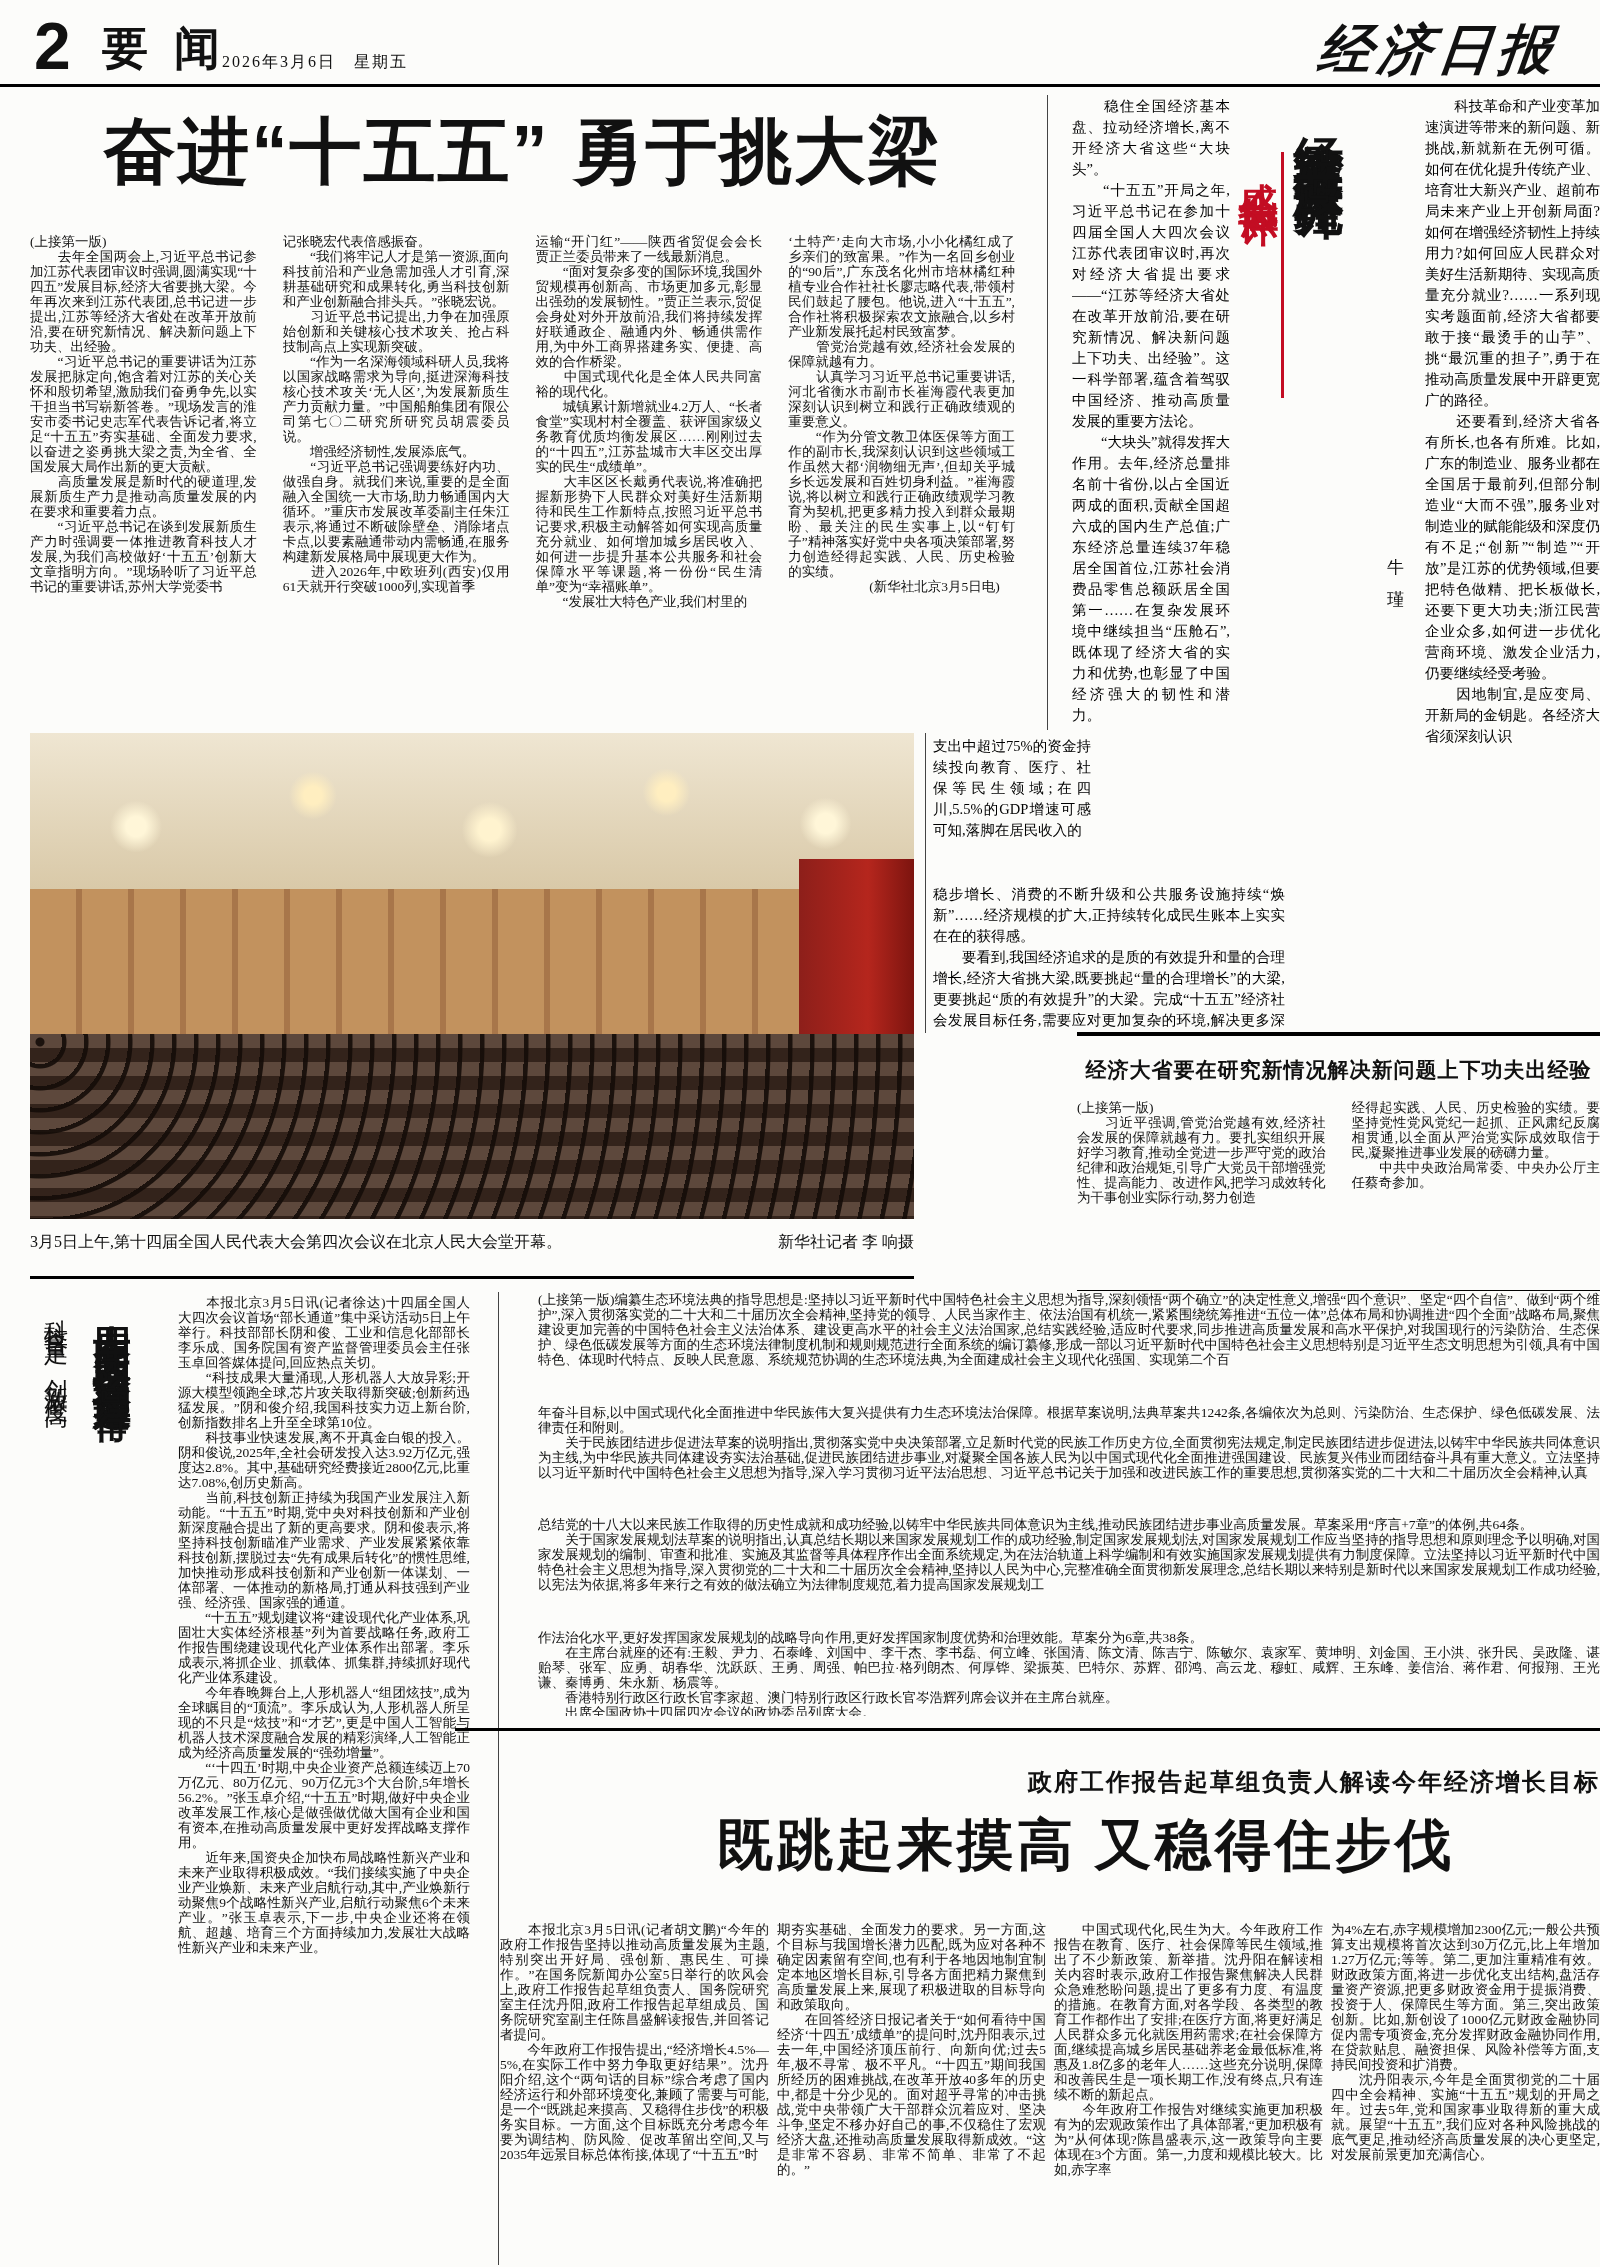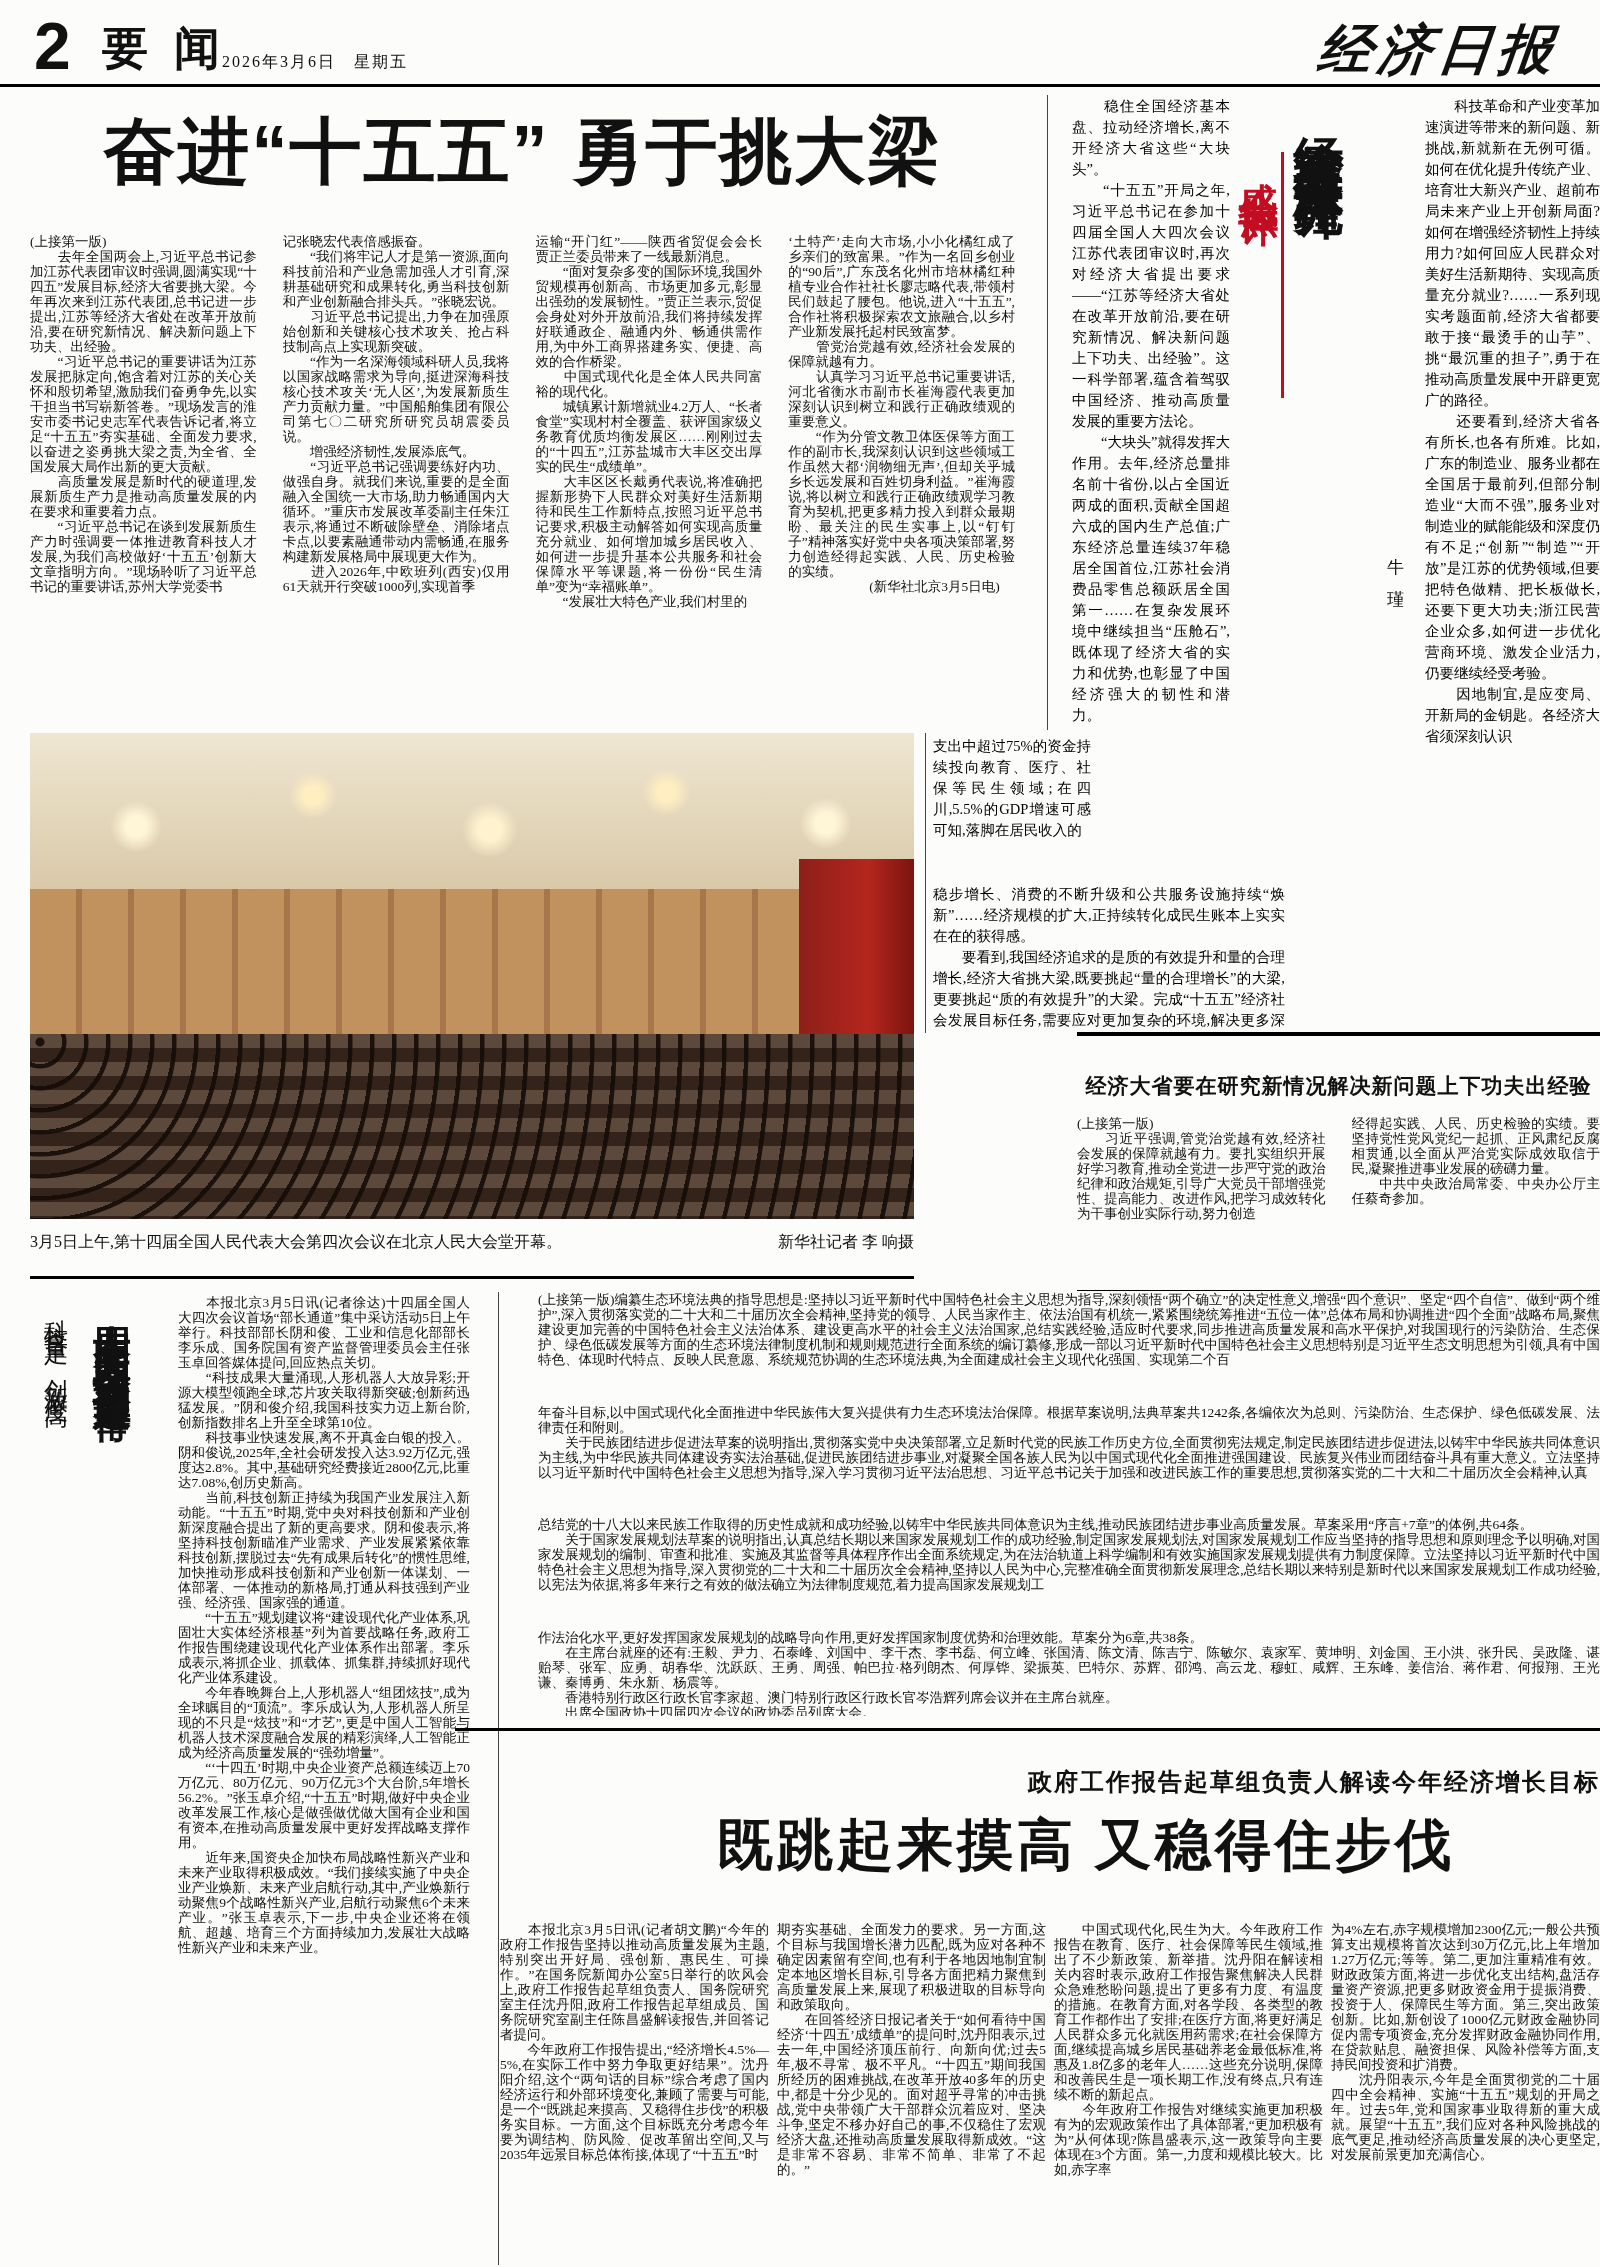--- a/index.html
+++ b/index.html
@@ -51,21 +51,21 @@
   .ph-red{position:absolute;right:0;top:26%;width:13%;height:46%;
      background:linear-gradient(90deg,#8d1f1a,#b5261d 60%,#7c140f);}
   .ph-crowd{position:absolute;left:0;top:62%;width:100%;height:38%;
      background:
        repeating-radial-gradient(circle at 10px 8px, rgba(20,12,8,.9) 0 4px, rgba(20,12,8,0) 5px 22px),
        repeating-linear-gradient(#5d483c 0 14px,#33231b 14px 28px);}
   .caption-row{left:30px;top:1232px;width:884px;display:flex;justify-content:space-between;font-size:16px;}
   .caption-rule{left:30px;top:1276px;width:884px;height:3px;background:#000;}
   
   .box{left:1077px;top:1032px;width:523px;height:254px;border-top:4px solid #000;border-bottom:1px solid #000;}
-  .box-headline{margin-top:36px;text-align:center;font-size:21px;font-weight:900;
+  .box-headline{margin-top:20px;text-align:center;font-size:21px;font-weight:900;
                 font-family:"Liberation Sans",sans-serif;letter-spacing:1px;}
   .box-cols{margin-top:16px;display:flex;gap:26px;height:140px;overflow:hidden;}
   
   .npc-band{left:538px;top:1292px;width:1062px;height:424px;display:flex;gap:26px;flex-direction:column;}
   
   .slogan{left:40px;top:1300px;height:280px;writing-mode:vertical-rl;font-size:24px;letter-spacing:6px;}
   .min-title{left:86px;top:1295px;height:850px;writing-mode:vertical-rl;font-size:38px;font-weight:900;
              font-family:"Liberation Sans","DejaVu Sans",sans-serif;letter-spacing:4px;}
   .min-body{left:178px;top:1295px;width:292px;height:966px;}
   

